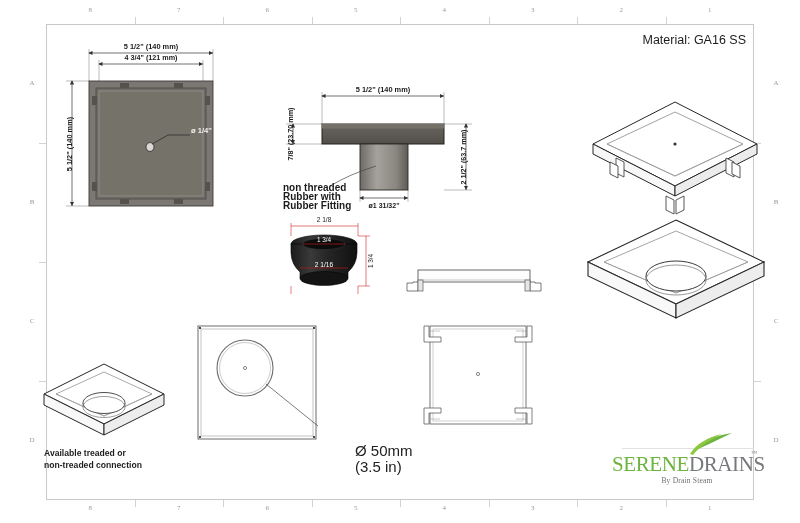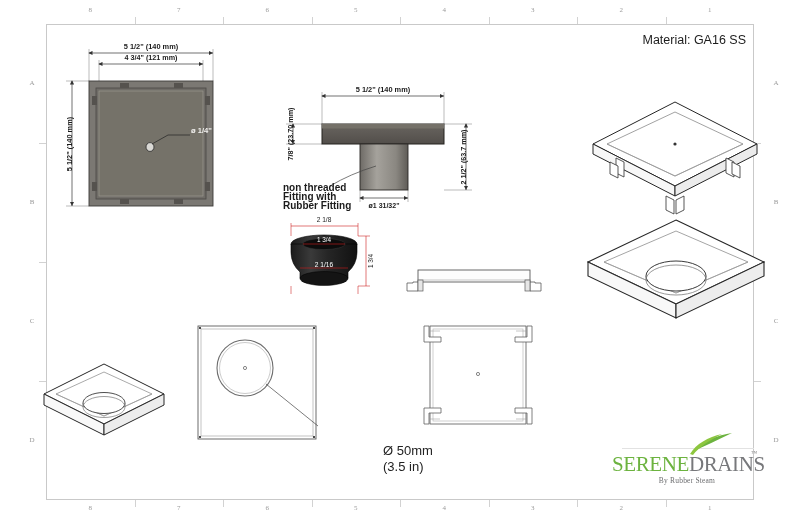--- a/index.html
+++ b/index.html
@@ -26,21 +26,21 @@
 
   
   .view{position:absolute;}
 
   
   .note-serif{position:absolute;font-family:Liberation Sans, sans-serif;
               font-size:10px;font-weight:bold;line-height:9.2px;color:#1b1b1b;}
   .note-sans{position:absolute;font-family:"Liberation Sans",sans-serif;
              font-size:8.6px;font-weight:bold;line-height:11.5px;color:#1d1d1d;}
   .dimcall{position:absolute;font-family:"Liberation Sans",sans-serif;
-           font-size:13px;color:#222;line-height:16px;white-space:nowrap;margin-left:28px;}
+           font-size:15px;color:#222;line-height:16px;white-space:nowrap;}
 
   
 
   
   .logo{position:absolute;left:612px;top:432px;width:150px;height:58px;}
   .logo-word{position:absolute;left:0;top:20px;width:150px;text-align:center;
              font-family:"Liberation Serif",serif;font-size:21px;letter-spacing:-.4px;
              white-space:nowrap;}
   .lg-green{color:#6cb33f;}
   .lg-gray{color:#77787b;}
@@ -205,21 +205,21 @@
       <rect x="50" y="42" width="122" height="20" fill="url(#flg)" stroke="#24221f" stroke-width="1"></rect>
       <rect x="50" y="42" width="122" height="4.5" fill="#757169"></rect>
 
       <rect x="88" y="62" width="48" height="46" fill="url(#pipeg)" stroke="#2b2926" stroke-width=".9"></rect>
 
       <path d="M104,84 Q78,92 58,104" stroke="#444" stroke-width=".7" fill="none"></path>
     </svg>
   </div>
   <div class="note-serif" style="left:283px;top:183px;">
     <div>non threaded</div>
-    <div>Fitting with</div>
+    <div>Rubber with</div>
     <div>Rubber Fitting</div>
   </div>
 
   <div class="view" style="left:278px;top:214px;">
     <svg width="105" height="92" viewBox="0 0 105 92">
       <defs>
         <linearGradient id="rub" x1="0" y1="0" x2="1" y2="0">
           <stop offset="0" stop-color="#1b1b1b"></stop>
             <stop offset=".3" stop-color="#3a3a3a"></stop>
           <stop offset=".55" stop-color="#262626"></stop>
@@ -360,25 +360,29 @@
       <path d="M70,14 L118,36 L70,58 L22,36 Z" fill="#ffffff" stroke="#8e8e8e" stroke-width=".75"></path>
       <path d="M10,36 L10,47 L70,77 L70,66 Z" fill="#f8f8f8" stroke="#262626" stroke-width="1"></path>
       <path d="M130,36 L130,47 L70,77 L70,66 Z" fill="#ededed" stroke="#262626" stroke-width="1"></path>
       <path d="M22,36 L70,58 L118,36" fill="none" stroke="#9c9c9c" stroke-width=".7"></path>
       <ellipse cx="70" cy="45" rx="21" ry="10.5" fill="#ffffff" stroke="#3a3a3a" stroke-width=".9"></ellipse>
       <ellipse cx="70" cy="49" rx="21" ry="10.5" fill="none" stroke="#7d7d7d" stroke-width=".75"></ellipse>
       <path d="M49,45 L49,49" stroke="#7d7d7d" stroke-width=".75"></path>
       <path d="M91,45 L91,49" stroke="#7d7d7d" stroke-width=".75"></path>
     </svg>
   </div>
+  <div class="note-sans" style="left:44px;top:448px;">
+    <div>Available treaded or</div>
+    <div>non-treaded connection</div>
+  </div>
 
   <div class="logo">
     <div class="logo-rule"></div>
     <svg style="position:absolute;left:76px;top:0px;" width="46" height="24" viewBox="0 0 46 24">
       <path d="M44,1 C30,3 14,9 4,20 C16,14 30,8 44,1 Z" fill="#6cb33f"></path>
       <path d="M2,22 C8,12 20,5 34,2 C22,8 11,15 5,23 Z" fill="#8dc63f"></path>
     </svg>
     <div class="logo-word"><span class="lg-green">SERENE</span><span class="lg-gray">DR</span><span class="lg-gray">AINS</span></div>
     <div class="logo-tm">™</div>
-    <div class="logo-tag">By Rubber Steam</div>
+    <div class="logo-tag">By Drain Steam</div>
   </div>
 
 </div>
 
 </body></html>

